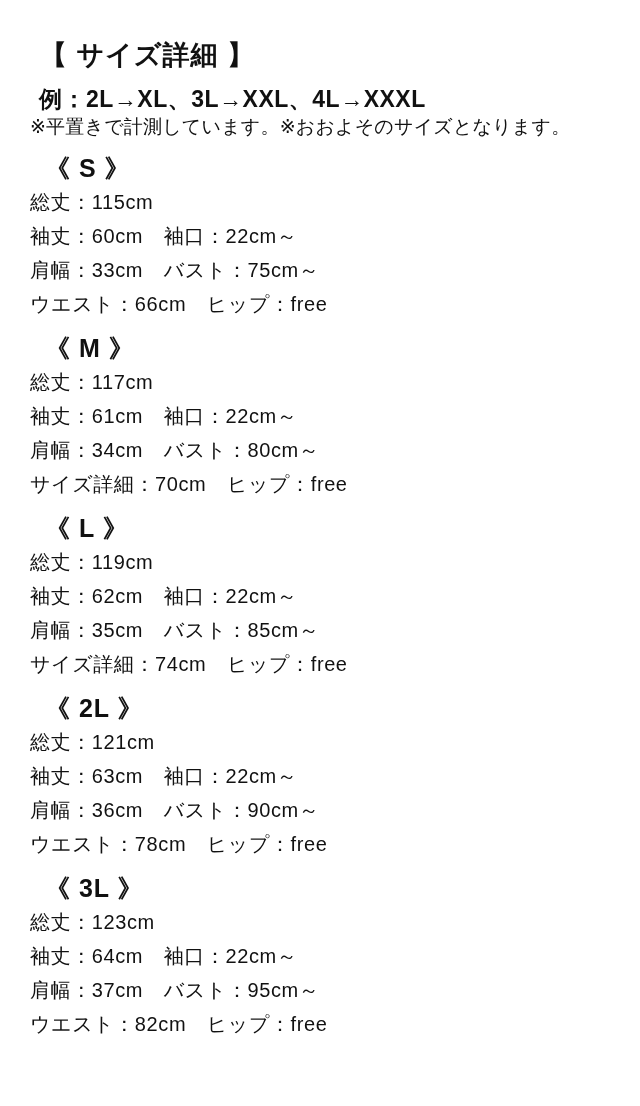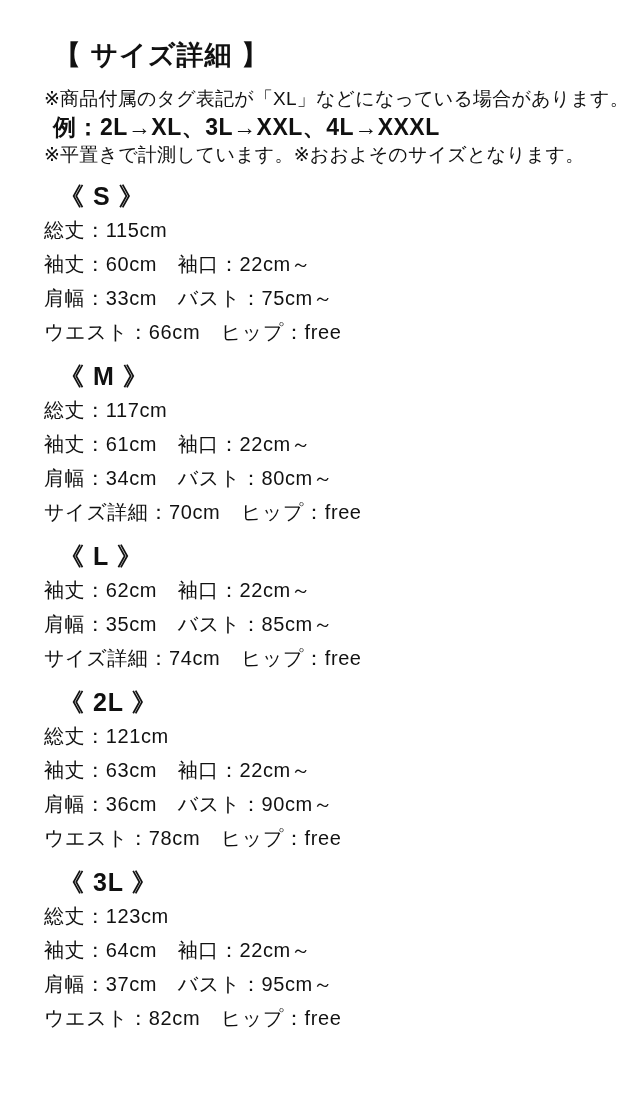--- a/index.html
+++ b/index.html
@@ -7,21 +7,21 @@
     padding: 0;
     background: #ffffff;
   }
   .page {
     width: 640px;
     height: 1106px;
     box-sizing: border-box;
     background: #ffffff;
     color: #111111;
     font-family: "Liberation Sans", "DejaVu Sans", sans-serif;
-    padding: 40px 18px 0 44px;
+    padding: 40px 18px 0 30px;
     overflow: hidden;
   }
   .title {
     font-size: 27px;
     font-weight: 700;
     letter-spacing: 1px;
     margin: 0 0 14px 10px;
     line-height: 31px;
   }
   .notes {
@@ -61,21 +61,20 @@
   }
 </style>
 </head>
 <body>
 
 <div class="page">
 
   <h1 class="title">【 サイズ詳細 】</h1>
 
   <div class="notes">
-    <p class="note">※商品付属のタグ表記が「XL」などになっている場合があります。</p>
     <p class="note note-example">例：2L→XL、3L→XXL、4L→XXXL</p>
     <p class="note">※平置きで計測しています。※おおよそのサイズとなります。</p>
   </div>
 
   <section class="size-section">
     <h2 class="size-label">《 S 》</h2>
     <p class="meas">総丈：115cm</p>
     <p class="meas">袖丈：60cm　袖口：22cm～</p>
     <p class="meas">肩幅：33cm　バスト：75cm～</p>
     <p class="meas">ウエスト：66cm　ヒップ：free</p>
@@ -84,20 +83,21 @@
   <section class="size-section">
     <h2 class="size-label">《 M 》</h2>
     <p class="meas">総丈：117cm</p>
     <p class="meas">袖丈：61cm　袖口：22cm～</p>
     <p class="meas">肩幅：34cm　バスト：80cm～</p>
     <p class="meas">サイズ詳細：70cm　ヒップ：free</p>
   </section>
 
   <section class="size-section">
     <h2 class="size-label">《 L 》</h2>
+    <p class="meas">総丈：119cm</p>
     <p class="meas">袖丈：62cm　袖口：22cm～</p>
     <p class="meas">肩幅：35cm　バスト：85cm～</p>
     <p class="meas">サイズ詳細：74cm　ヒップ：free</p>
   </section>
 
   <section class="size-section">
     <h2 class="size-label">《 2L 》</h2>
     <p class="meas">総丈：121cm</p>
     <p class="meas">袖丈：63cm　袖口：22cm～</p>
     <p class="meas">肩幅：36cm　バスト：90cm～</p>

